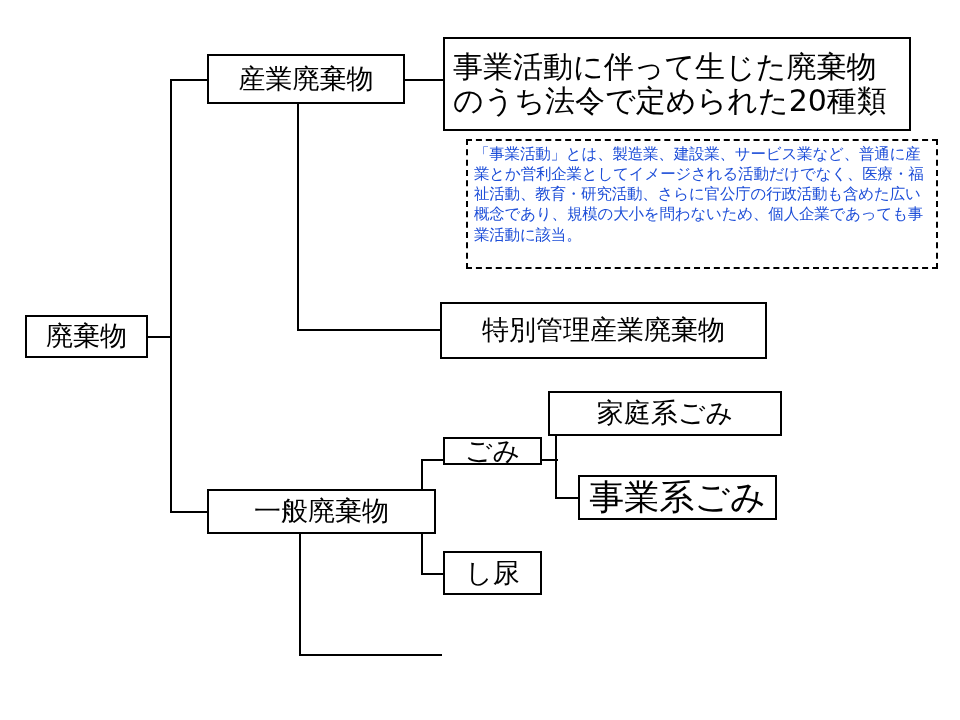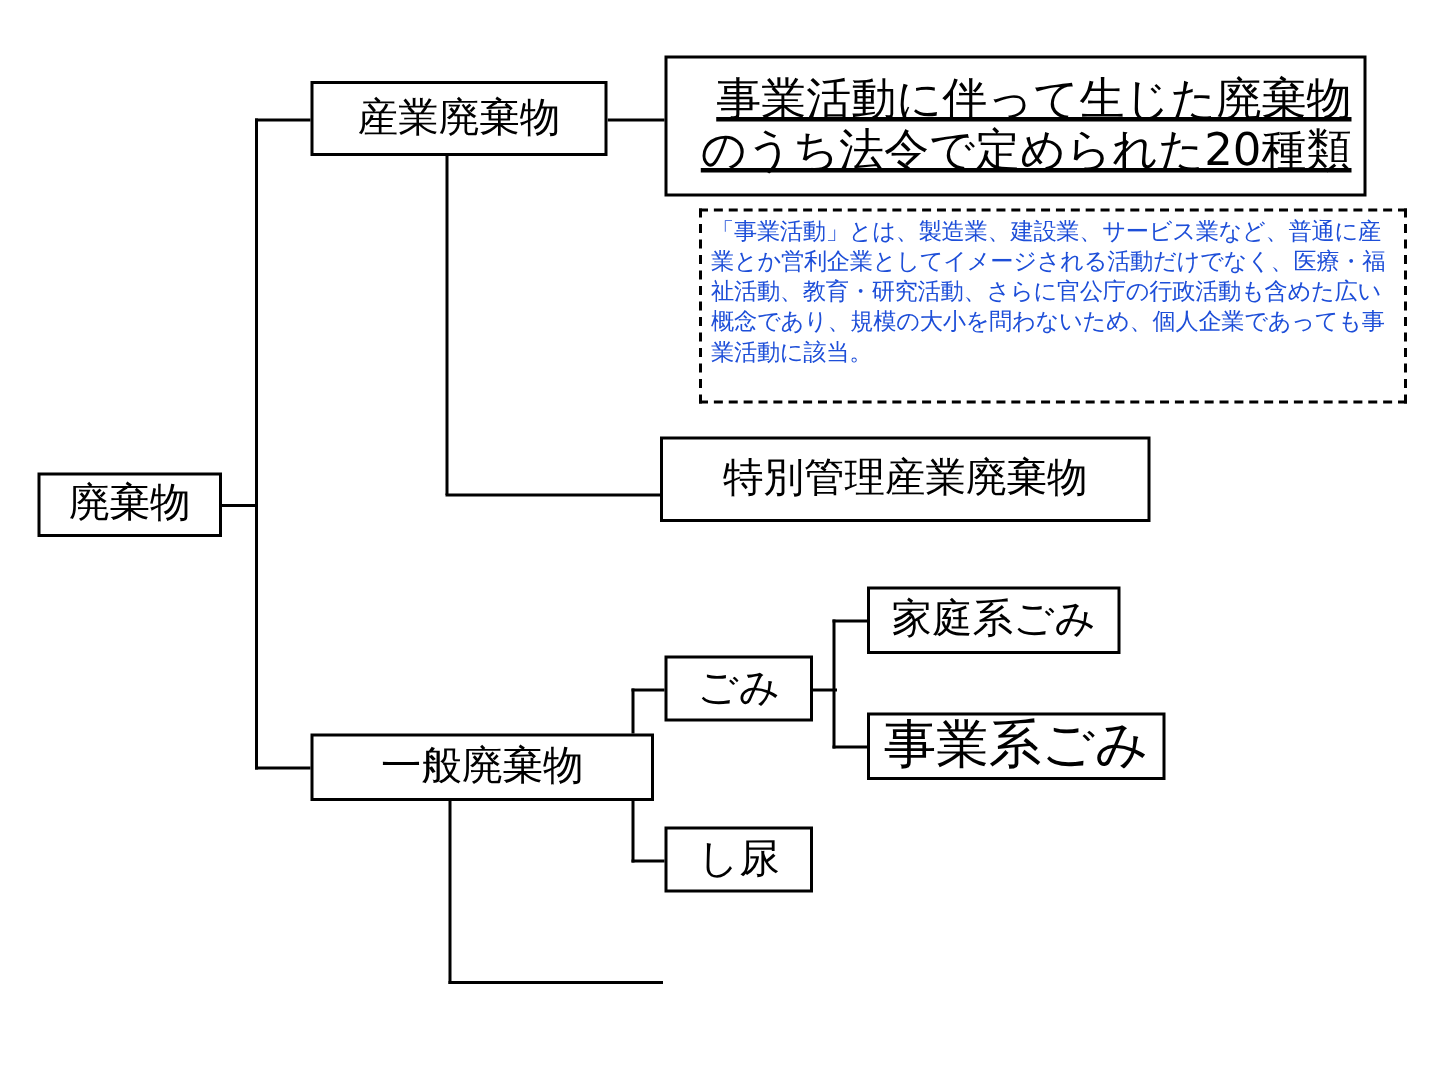--- a/index.html
+++ b/index.html
@@ -25,24 +25,23 @@
     display: flex;
     align-items: center;
     justify-content: center;
     color: #000000;
     line-height: 1.12;
     white-space: nowrap;
     z-index: 3;
   }
   .node-multiline {
     white-space: normal;
-    text-align: right;
+    text-align: left;
     justify-content: flex-start;
     align-items: center;
-    text-decoration: underline;
   }
   .note {
     position: absolute;
     box-sizing: border-box;
     border: 2px dashed #000000;
     background: #ffffff;
     color: #1d4ed8;
     font-size: 15.5px;
     line-height: 1.30;
     letter-spacing: -0.2px;
@@ -57,24 +56,24 @@
     background: #000000;
     z-index: 1;
   }
   .h { height: 2px; }
   .v { width: 2px; }
 
   
   #node-root        { left: 25px;  top: 315px; width: 123px; height: 43px;  font-size: 27px; }
   #node-industrial  { left: 207px; top: 54px;  width: 198px; height: 50px;  font-size: 27px; }
   #node-defn        { left: 443px; top: 37px;  width: 468px; height: 94px;  font-size: 30px; padding: 0 8px; }
-  #node-sp-ind      { left: 440px; top: 291px; width: 327px; height: 57px;  font-size: 27px; }
+  #node-sp-ind      { left: 440px; top: 302px; width: 327px; height: 57px;  font-size: 27px; }
   #node-general     { left: 207px; top: 489px; width: 229px; height: 45px;  font-size: 27px; }
-  #node-gomi        { left: 443px; top: 437px; width: 99px;  height: 44px;  font-size: 27px; }
-  #node-household   { left: 578px; top: 391px; width: 169px; height: 45px;  font-size: 27px; }
+  #node-gomi        { left: 443px; top: 437px; width: 99px;  height: 28px;  font-size: 27px; }
+  #node-household   { left: 548px; top: 391px; width: 234px; height: 45px;  font-size: 27px; }
   #node-business    { left: 578px; top: 475px; width: 199px; height: 45px;  font-size: 35px; }
   #node-shinyo      { left: 443px; top: 551px; width: 99px;  height: 44px;  font-size: 27px; }
   #node-sp-gen      { left: 440px; top: 632px; width: 328px; height: 46px;  font-size: 27px; }
   #note-business-activity { left: 442px; top: 139px; width: 472px; height: 130px; }
 
   
   
   #ln-root-out   { left: 148px; top: 336px; width: 24px; }
   #ln-spine-main { left: 170px; top: 79px;  height: 434px; }
   #ln-spine-top  { left: 170px; top: 79px;  width: 38px; }

